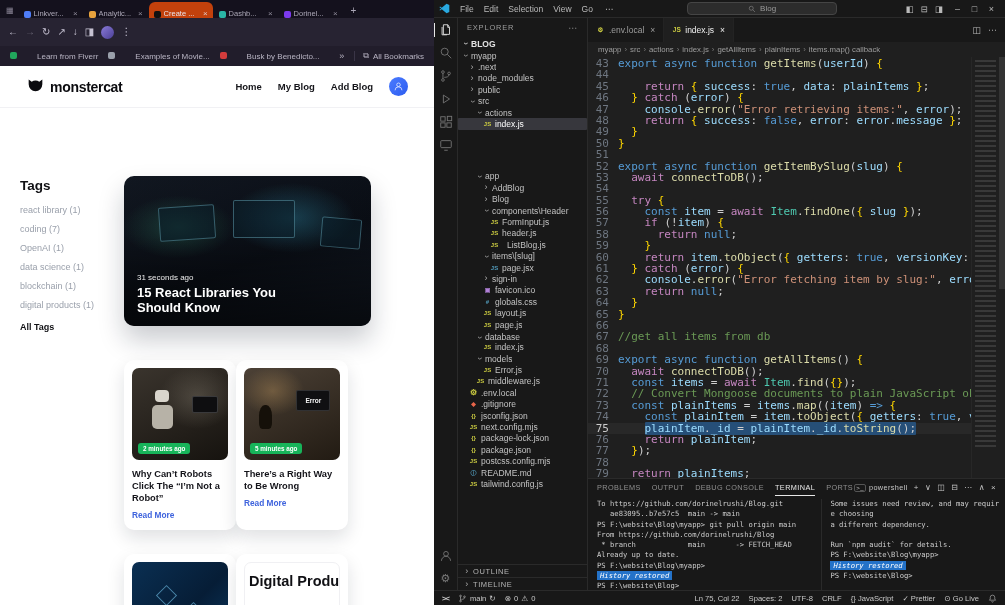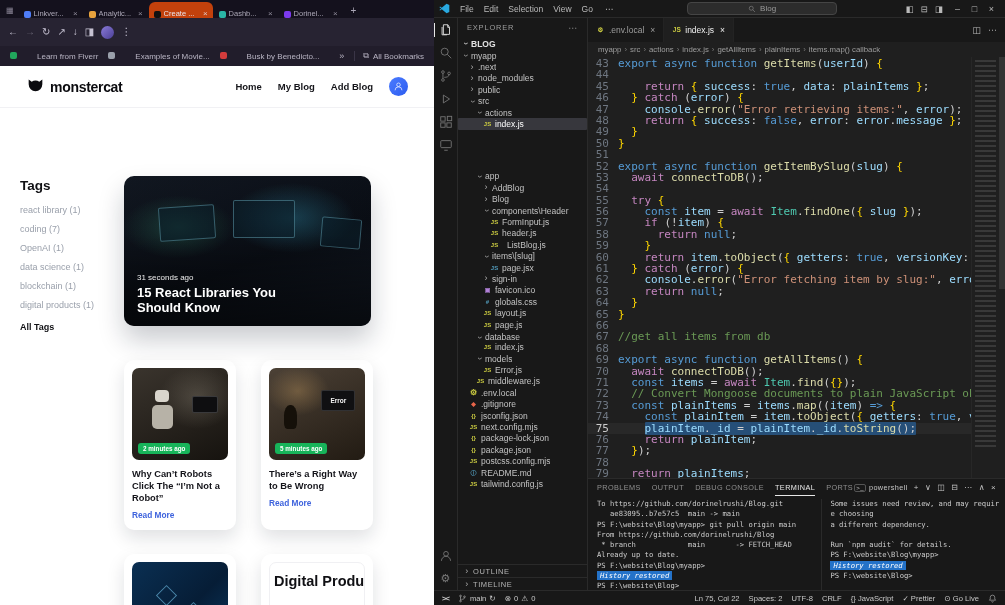--- a/index.html
+++ b/index.html
@@ -47,21 +47,21 @@
 .featured{width:247px;height:150px;border-radius:10px;position:relative;overflow:hidden;box-shadow:0 14px 26px rgba(15,23,42,.22)}
 .fimg{position:absolute;inset:0;background:radial-gradient(90px 50px at 68% 28%,rgba(46,140,170,.4),transparent 70%),radial-gradient(80px 45px at 22% 34%,rgba(60,170,130,.28),transparent 70%),linear-gradient(160deg,#121822,#0a0e15 55%,#131a25)}
 .mon{position:absolute;border:1px solid rgba(125,205,225,.4);background:rgba(12,32,44,.6);border-radius:2px}
 .m1{left:14%;top:20%;width:56px;height:34px;transform:rotate(-4deg)}
 .m2{left:44%;top:16%;width:62px;height:38px}
 .m3{right:4%;top:28%;width:40px;height:30px;transform:rotate(5deg)}
 .fshade{position:absolute;inset:0;background:linear-gradient(to top,rgba(0,0,0,.6),rgba(0,0,0,.05) 60%)}
 .fmeta{position:absolute;left:13px;bottom:11px;color:#fff}
 .ftime{font-size:8px;opacity:.92;margin-bottom:3px}
 .ftitle{font-size:13px;font-weight:800;line-height:1.16;width:175px}
-.cards{display:flex;gap:25px;margin-top:34px}
+.cards{display:flex;margin-top:34px}
 .card{width:112px;background:#fff;border-radius:10px;box-shadow:0 8px 18px rgba(15,23,42,.13);padding:8px}
 .cimg{height:92px;border-radius:7px;position:relative;overflow:hidden}
 .badge{position:absolute;left:6px;bottom:6px;background:#17b45a;color:#fff;font-size:6.3px;font-weight:700;padding:2px 5px;border-radius:3px;white-space:nowrap}
 .ctitle{font-size:9.3px;font-weight:800;color:#14141a;line-height:1.3;margin-top:8px}
 .clink{display:inline-block;font-size:8.3px;color:#3e63dd;margin-top:6px;font-weight:600;text-decoration:none}
 .img-robot{background:radial-gradient(55px 45px at 68% 32%,rgba(200,190,170,.22),transparent 70%),linear-gradient(155deg,#3a342d,#16130f)}
 .rb-head{position:absolute;left:24%;top:24%;width:14px;height:12px;background:#d9d5cc;border-radius:4px}
 .rb-body{position:absolute;left:21%;top:40%;width:21px;height:24px;background:#b7b2a7;border-radius:5px}
 .rb-mon{position:absolute;right:10%;top:30%;width:26px;height:17px;background:#0e0e10;border:1px solid rgba(255,255,255,.18);border-radius:2px}
 .img-error{background:radial-gradient(45px 35px at 30% 25%,rgba(255,200,120,.25),transparent 70%),linear-gradient(155deg,#4c4136,#221b13)}

